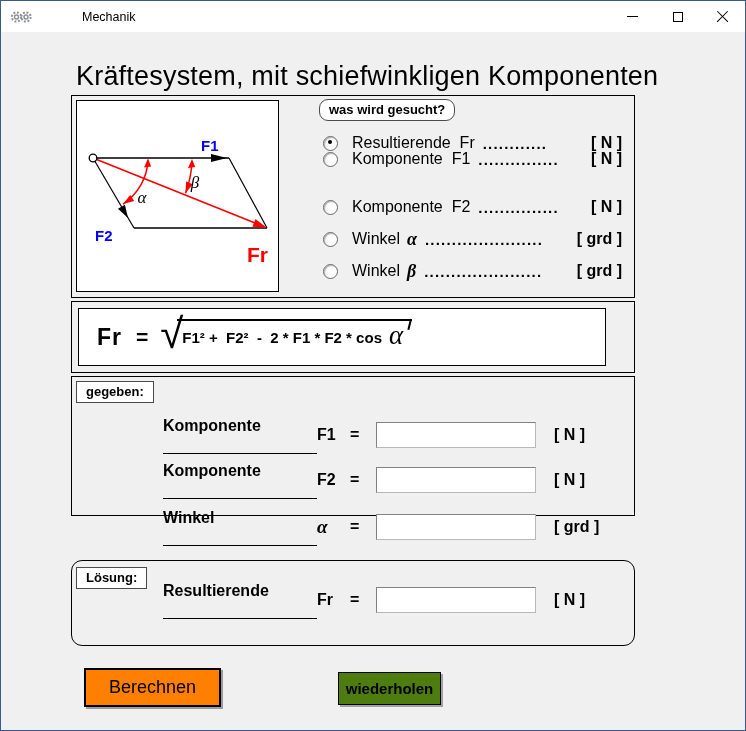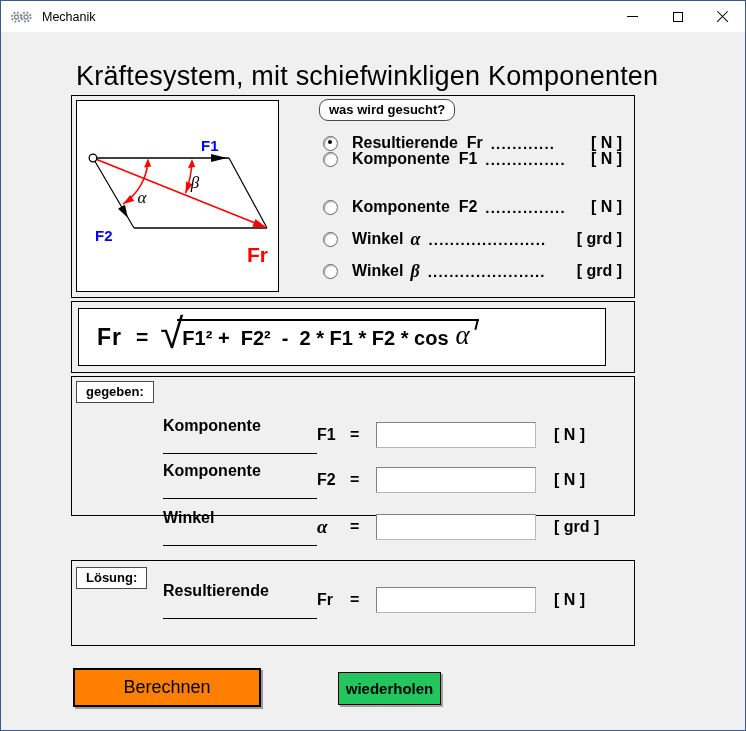--- a/index.html
+++ b/index.html
@@ -1,81 +1,81 @@
 <!DOCTYPE html>
 <html><head>
 <meta charset="utf-8">
 <style>
   html,body{margin:0;padding:0;background:#d7d7d7;}
   .window{position:relative;width:746px;height:731px;box-sizing:border-box;
     background:#f0f0f0;border:1px solid #3a5a8c;overflow:hidden;
     font-family:"Liberation Sans",sans-serif;color:#000;}
   
   .titlebar{position:absolute;left:0;top:0;right:0;height:31px;background:#fff;
-    display:flex;align-items:center;padding-left:9px;box-sizing:border-box;}
+    display:flex;align-items:center;padding-left:9px;box-sizing:border-box;gap:40px;}
   .app-icon{flex:none;margin-right:9px;display:flex;align-items:center;}
   .win-title{font-size:12.5px;}
   .win-controls{margin-left:auto;display:flex;height:31px;}
   .win-btn{width:45px;height:31px;display:flex;align-items:center;justify-content:center;cursor:default;}
   .glyph-min{width:11px;height:1.4px;background:#000;}
   .glyph-max{width:10px;height:10px;border:1.2px solid #000;box-sizing:border-box;}
   .glyph-close{position:relative;width:13px;height:13px;}
   .glyph-close::before,.glyph-close::after{content:"";position:absolute;left:-1px;top:6px;width:15px;height:1.3px;background:#000;}
   .glyph-close::before{transform:rotate(45deg);}
   .glyph-close::after{transform:rotate(-45deg);}
   
   .heading{position:absolute;left:75px;top:60px;font-size:27px;font-weight:400;letter-spacing:.2px;}
   
   .sect{position:absolute;left:70px;width:564px;border:1.5px solid #000;box-sizing:border-box;background:#f0f0f0;}
   .s1{top:94px;height:203px;}
   .s2{top:300px;height:72px;}
   .s3{top:375px;height:140px;}
-  .s4{top:559px;height:86px;}
+  .s4{top:559px;height:86px;border-radius:11px;}
   .group-label{position:absolute;background:#fff;border:1px solid #4a4a4a;
     font-size:13px;font-weight:700;padding:3px 9px 4px;line-height:13px;white-space:pre;}
   
   .diagram-box{position:absolute;left:4px;top:4px;width:203px;height:192px;background:#fff;border:1px solid #000;box-sizing:border-box;}
   
   .wwg{left:247px;top:3px;border-radius:9px;}
   .opt{position:absolute;left:251px;right:12px;height:32px;display:flex;align-items:center;}
   .radio{width:13px;height:13px;border-radius:50%;background:#fff;border:1px solid #666;
     box-shadow:inset 1px 1px 1px rgba(0,0,0,.3);position:relative;flex:none;margin-right:14px;}
   .radio.on::after{content:"";position:absolute;left:3.6px;top:3.6px;width:4.4px;height:4.4px;border-radius:50%;background:#000;}
-  .opt-text{font-size:16px;font-weight:700;white-space:pre;}
+  .opt-text{font-size:16px;font-weight:400;white-space:pre;}
   .opt-sym{font:italic 700 18px "Liberation Serif",serif;margin-left:7px;}
   .opt-sym:empty{margin-left:0;}
   .opt-dots{font-size:15px;font-weight:700;letter-spacing:1.2px;margin-left:8px;white-space:nowrap;overflow:hidden;}
   .opt-unit{margin-left:auto;font-size:16px;font-weight:700;white-space:pre;}
   
   .formula-box{position:absolute;left:6px;top:6px;right:28px;bottom:6px;background:#fff;border:1px solid #000;
     display:flex;align-items:center;padding-left:18px;box-sizing:content-box;}
   .f-lhs{font-size:23px;font-weight:700;letter-spacing:1px;}
   .f-eq{font-size:21px;font-weight:700;margin:0 8px 0 14px;}
   .radical{display:inline-flex;align-items:flex-start;margin-left:4px;}
   .sqrt{font-size:42px;font-weight:400;line-height:36px;margin-right:-6px;transform:translateY(-3px);}
-  .radicand{border-top:2.5px solid #000;padding:5px 0 0 5px;font-size:20px;font-weight:700;white-space:pre;line-height:24px;}
+  .radicand{border-top:2.5px solid #000;padding:5px 0 0 5px;font-size:15px;font-weight:700;white-space:pre;line-height:24px;}
   .f-alpha{border-top:2.5px solid #000;padding:0 9px 0 7px;font:italic 400 27px "Liberation Serif",serif;line-height:28px;position:relative;}
   .f-alpha::after{content:"";position:absolute;top:-2px;right:0;width:2px;height:11px;background:#000;transform:rotate(14deg);transform-origin:top center;}
   
   .g-row{position:absolute;left:0;right:0;height:28px;display:flex;align-items:center;}
   .u-label{margin-left:91px;width:154px;flex:none;border-bottom:1.4px solid #000;
     font-size:16px;font-weight:700;padding-bottom:18px;}
   .g-sym{width:33px;flex:none;font-size:16px;font-weight:700;}
   .g-sym.greek{font:italic 700 19px "Liberation Serif",serif;}
   .g-eq{width:26px;flex:none;font-size:16px;font-weight:700;}
   .g-input{width:160px;height:26px;flex:none;background:#fff;border:1.5px solid #828282;
     border-right-color:#b8b8b8;border-bottom-color:#b8b8b8;box-sizing:border-box;
     margin-right:18px;padding:0 5px;font-size:15px;font-family:"Liberation Sans",sans-serif;outline:none;}
   .g-unit{font-size:16px;font-weight:700;white-space:pre;}
   
   .btn{position:absolute;display:flex;align-items:center;justify-content:center;cursor:pointer;
     font-family:"Liberation Sans",sans-serif;color:#000;box-sizing:border-box;}
-  .btn-calc{left:72px;top:667px;width:188px;height:39px;background:#ff8000;
+  .btn-calc{left:83px;top:667px;width:137px;height:39px;background:#ff8000;
     border:2px solid #000;box-shadow:2px 2px 0 #9b9b9b;font-size:18px;font-weight:400;}
-  .btn-repeat{left:337px;top:671px;width:103px;height:33px;background:#22c55e;
+  .btn-repeat{left:337px;top:671px;width:103px;height:33px;background:#4d7c0f;
     border:1px solid #000;box-shadow:2px 2px 0 #a2a2a2;font-size:15px;font-weight:700;}
   .btn-back{left:516px;top:671px;width:119px;height:32px;background:#c4c410;
     border:1px solid #000;box-shadow:2px 2px 0 #a2a2a2;font-size:15px;font-weight:700;}
 </style>
 </head>
 <body>
 
 <div class="window">
 
   <div class="titlebar">

